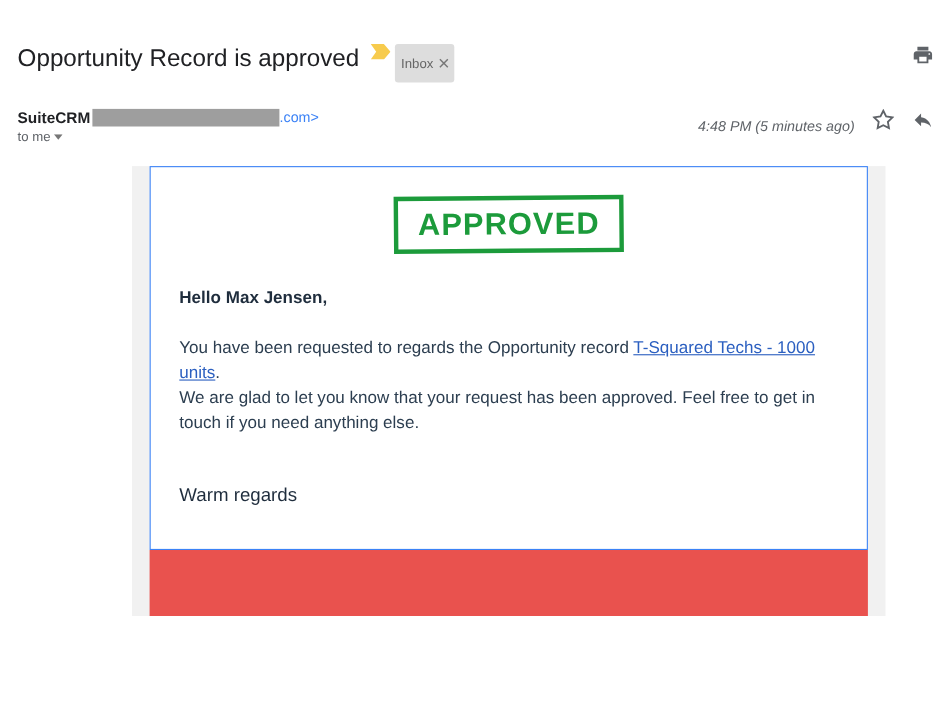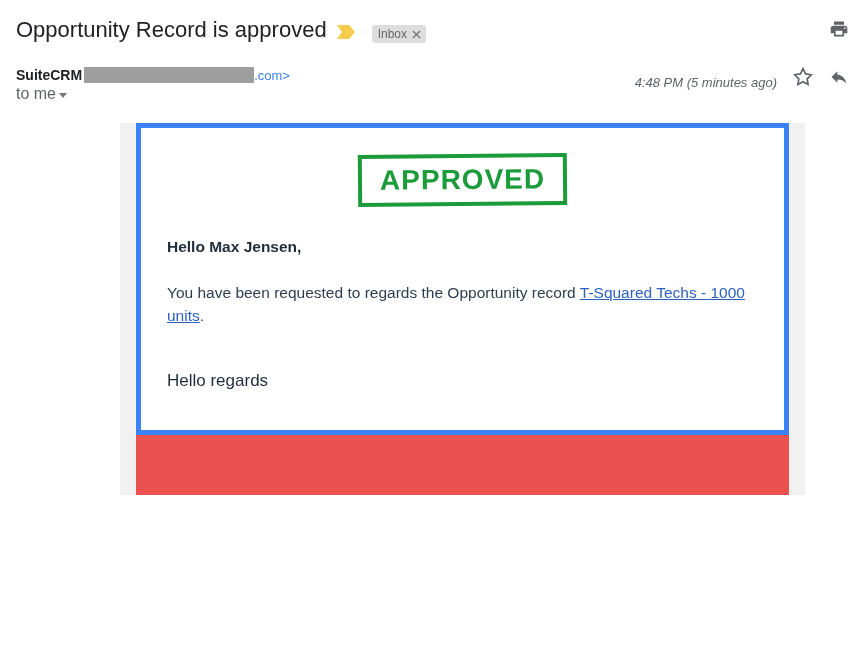--- a/index.html
+++ b/index.html
@@ -5,42 +5,42 @@
     * { margin: 0; padding: 0; box-sizing: border-box; }
     body {
       font-family: Arial, Helvetica, sans-serif;
       background: #ffffff;
       width: 865px;
       height: 652px;
       position: relative;
     }
     .header-row {
       display: flex;
-      align-items: flex-end;
-      padding: 17px 16px 8px 16px;
+      align-items: flex-start;
+      padding: 40px 16px 8px 16px;
     }
     .subject {
       font-size: 22px;
       color: #202124;
       font-weight: 400;
     }
     .flag-icon {
       margin-left: 10px;
       display: inline-block;
     }
     .label-chip {
       display: inline-flex;
       align-items: center;
       background: #dddddd;
       border-radius: 3px;
       padding: 2px 2px 2px 6px;
-      margin-left: 17px;
+      margin-left: 4px;
       font-size: 12px;
       color: #666;
-      height: 18px;
+      height: 35px;
     }
     .label-x {
       margin-left: 3px;
       width: 14px;
       height: 14px;
       display: inline-flex;
       align-items: center;
       justify-content: center;
       cursor: pointer;
     }
@@ -52,40 +52,40 @@
     .meta-row {
       display: flex;
       align-items: flex-start;
       padding: 16px 16px 4px 16px;
     }
     .sender-block {
       flex: 1;
     }
     .sender-line {
       display: flex;
-      align-items: flex-end;
+      align-items: flex-start;
     }
     .sender-name {
       font-size: 14px;
       font-weight: bold;
       color: #202124;
     }
     .redacted {
       display: inline-block;
       width: 170px;
       height: 16px;
       background: #9e9e9e;
       margin-left: 2px;
     }
     .sender-suffix {
       font-size: 13px;
       color: #3b82f6;
     }
     .to-line {
-      font-size: 16px;
+      font-size: 12px;
       color: #5f6368;
       display: flex;
       align-items: center;
       margin-top: 2px;
       cursor: pointer;
     }
     .to-line .tri {
       margin-left: 3px;
     }
     .meta-right {
@@ -101,21 +101,21 @@
       color: #5f6368;
     }
     .body-wrapper {
       background: #f1f1f1;
       margin: 14px 60px 0 120px;
       padding: 0;
     }
     .email-card {
       background: #ffffff;
       margin: 16px 16px 0 16px;
-      border: 5px solid #3b82f6;
+      border: 1px solid #3b82f6;
     }
     .stamp-wrap {
       text-align: center;
       padding: 26px 0 20px 0;
     }
     .stamp {
       display: inline-block;
       border: 4px solid #1c9b3b;
       color: #1c9b3b;
       font-weight: 900;
@@ -212,18 +212,19 @@
 <div class="body-wrapper">
   <div class="email-card">
     <div class="stamp-wrap">
       <div class="stamp">APPROVED</div>
     </div>
     <div class="email-content">
       <div class="greeting">Hello Max Jensen,</div>
       <div>
         <span>You have been requested to regards the Opportunity record </span><a href="#" class="rec-link">T-Squared Techs - 1000 units</a><span>.</span>
         <br>
+        <span>We are glad to let you know that your request has been approved. Feel free to get in touch if you need anything else.</span>
       </div>
-      <div class="signoff">Hello regards</div>
+      <div class="signoff">Warm regards</div>
     </div>
   </div>
   <div class="red-bar"></div>
 </div>
 
 </body></html>

